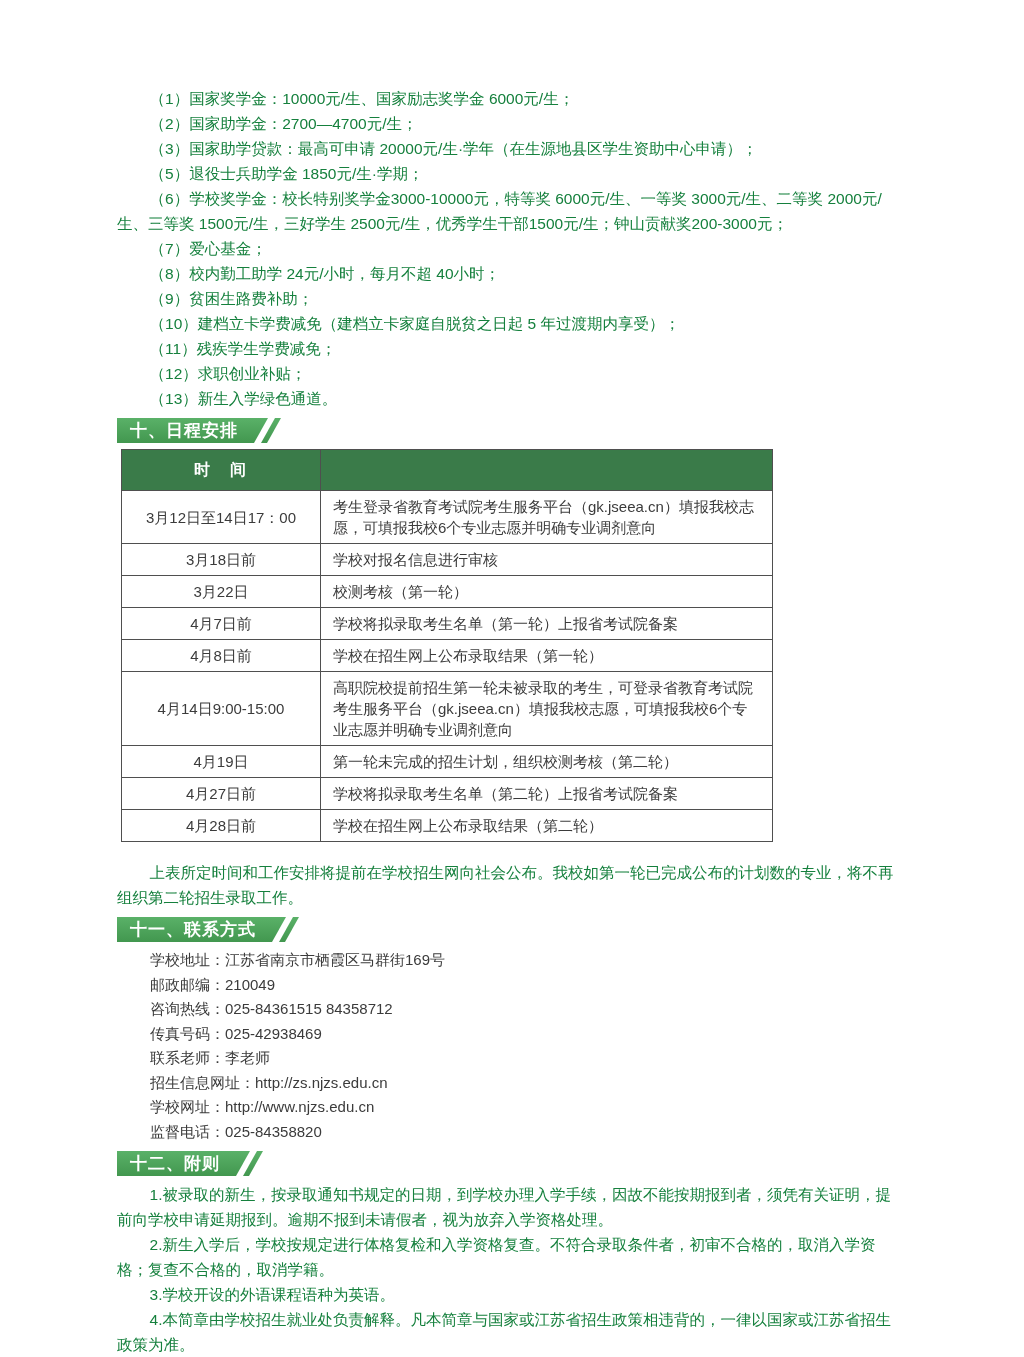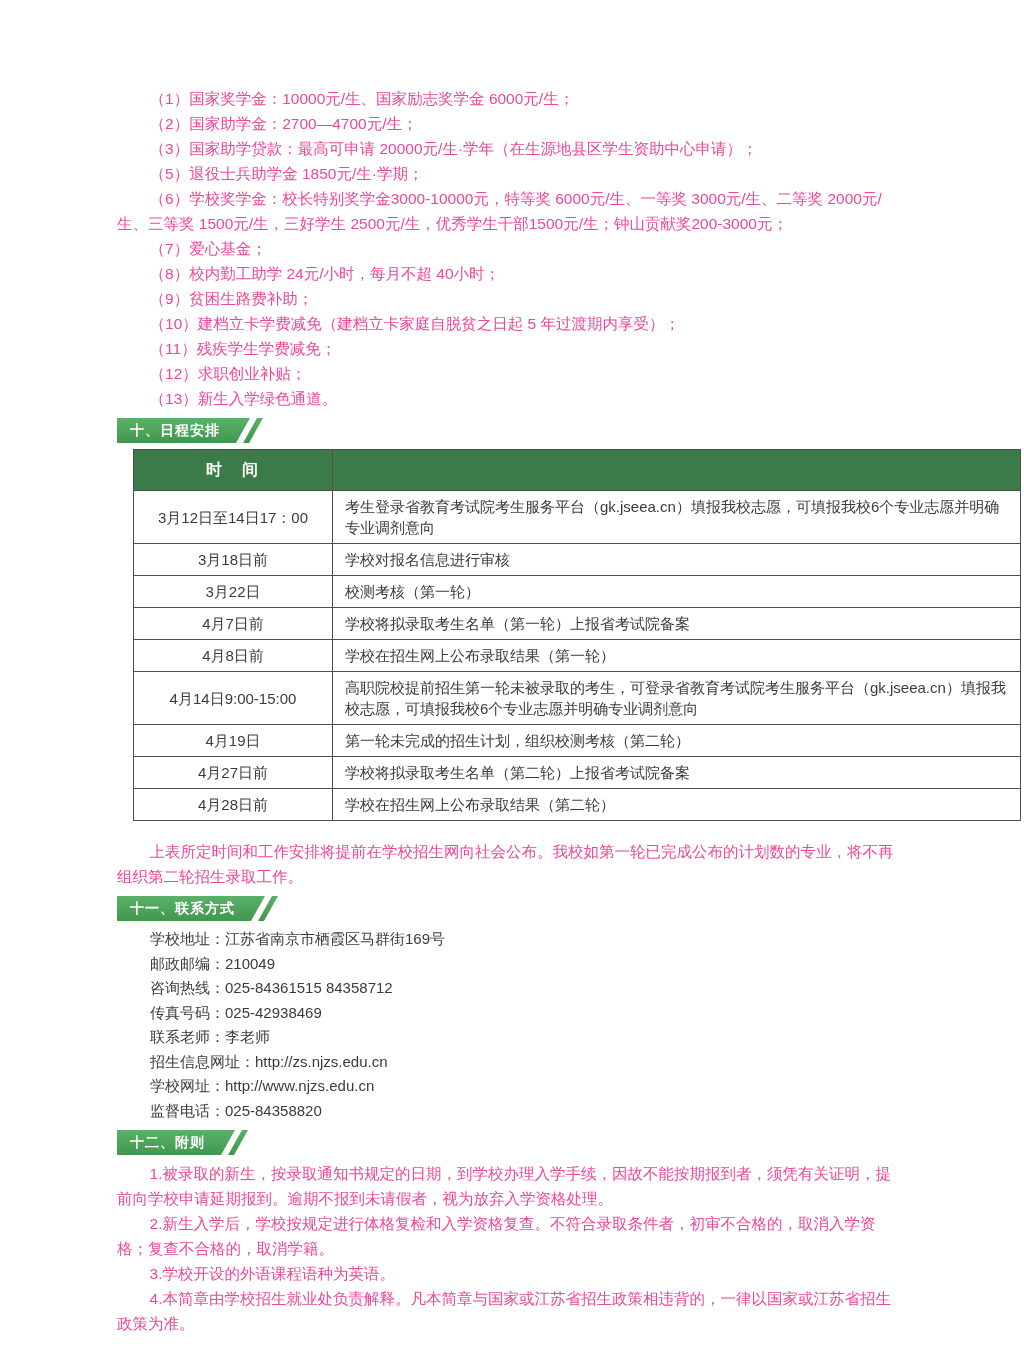--- a/index.html
+++ b/index.html
@@ -16,55 +16,55 @@
   .page {
     box-sizing: border-box;
     width: 1024px;
     padding: 86px 118px 40px 117px;
   }
   .body-line {
     margin: 0;
     font-size: 15.5px;
     line-height: 25px;
     text-indent: 2.1em;
-    color: #ec4899;
+    color: #15803d;
   }
   
   .ribbon {
     position: relative;
     height: 25px;
     width: max-content;
     margin: 7px 0 6px 0;
   }
   .ribbon-main {
     display: flex;
     align-items: center;
     height: 100%;
     padding: 0 30px 0 13px;
     background: linear-gradient(180deg, #5ab168 0%, #42974f 100%);
     color: #ffffff;
-    font-size: 14px;
+    font-size: 17px;
     font-weight: bold;
     letter-spacing: 1px;
     clip-path: polygon(0 0, 100% 0, calc(100% - 14px) 100%, 0 100%);
   }
   .ribbon-tail {
     position: absolute;
     top: 0;
     right: -13px;
     width: 20px;
     height: 100%;
     background: linear-gradient(180deg, #5ab168 0%, #42974f 100%);
     clip-path: polygon(70% 0, 100% 0, 30% 100%, 0 100%);
   }
   
   .schedule-table {
     border-collapse: collapse;
-    width: 888px;
-    margin: 5px 0 10px 16px;
+    width: 652px;
+    margin: 5px 0 10px 4px;
     table-layout: fixed;
   }
   .schedule-table th,
   .schedule-table td {
     border: 1px solid #4f4f4f;
   }
   .schedule-table thead th {
     background: #3a7b49;
     color: #ffffff;
     height: 38px;

